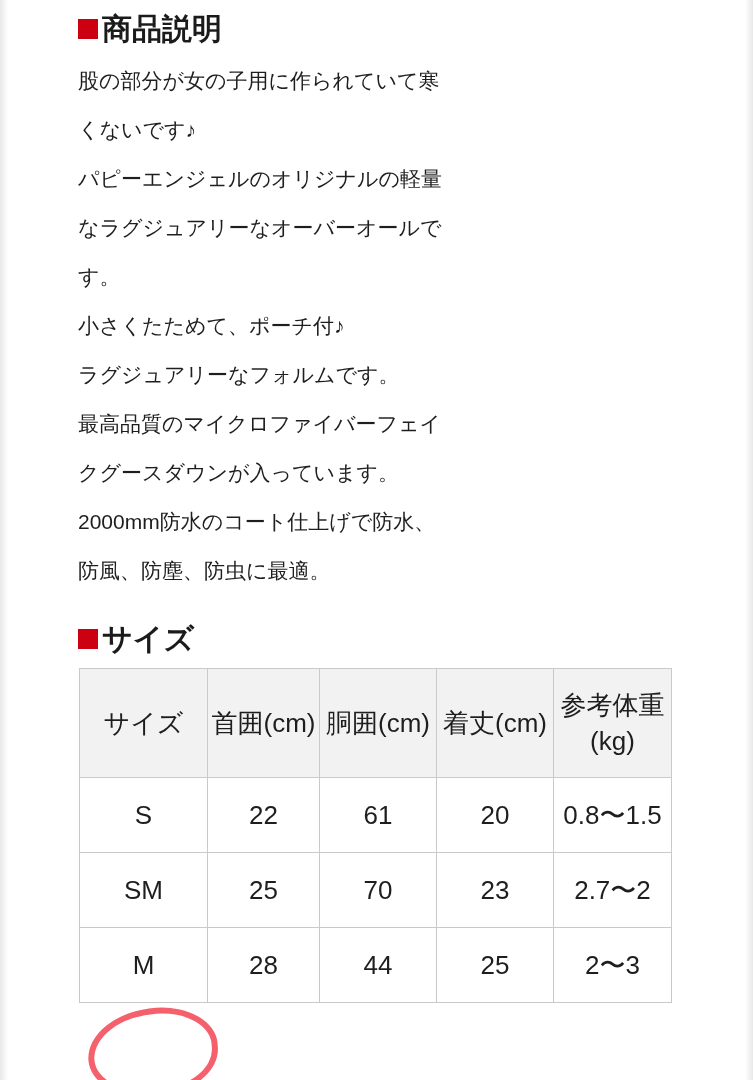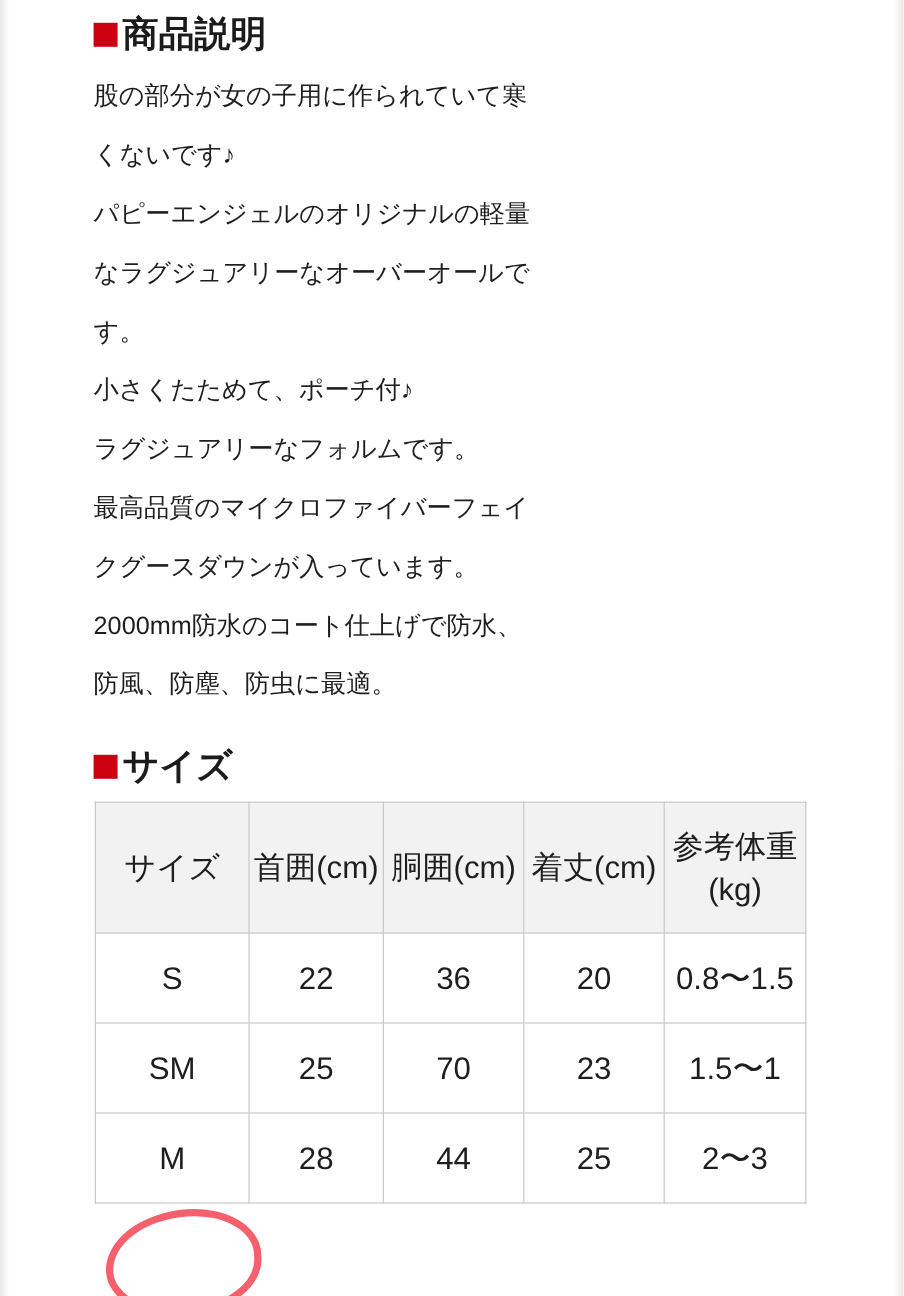--- a/index.html
+++ b/index.html
@@ -169,30 +169,30 @@
           <td>首囲(cm)</td>
           <td>胴囲(cm)</td>
           <td>着丈(cm)</td>
           <td>参考体重(kg)</td>
         </tr>
       </thead>
       <tbody>
         <tr>
           <td>S</td>
           <td>22</td>
-          <td>36</td>
+          <td>61</td>
           <td>20</td>
           <td>0.8〜1.5</td>
         </tr>
         <tr>
           <td>SM</td>
           <td>25</td>
           <td>70</td>
           <td>23</td>
-          <td>1.5〜1</td>
+          <td>2.7〜2</td>
         </tr>
         <tr>
           <td>M</td>
           <td>28</td>
           <td>44</td>
           <td>25</td>
           <td>2〜3</td>
         </tr>
       </tbody>
     </table>

